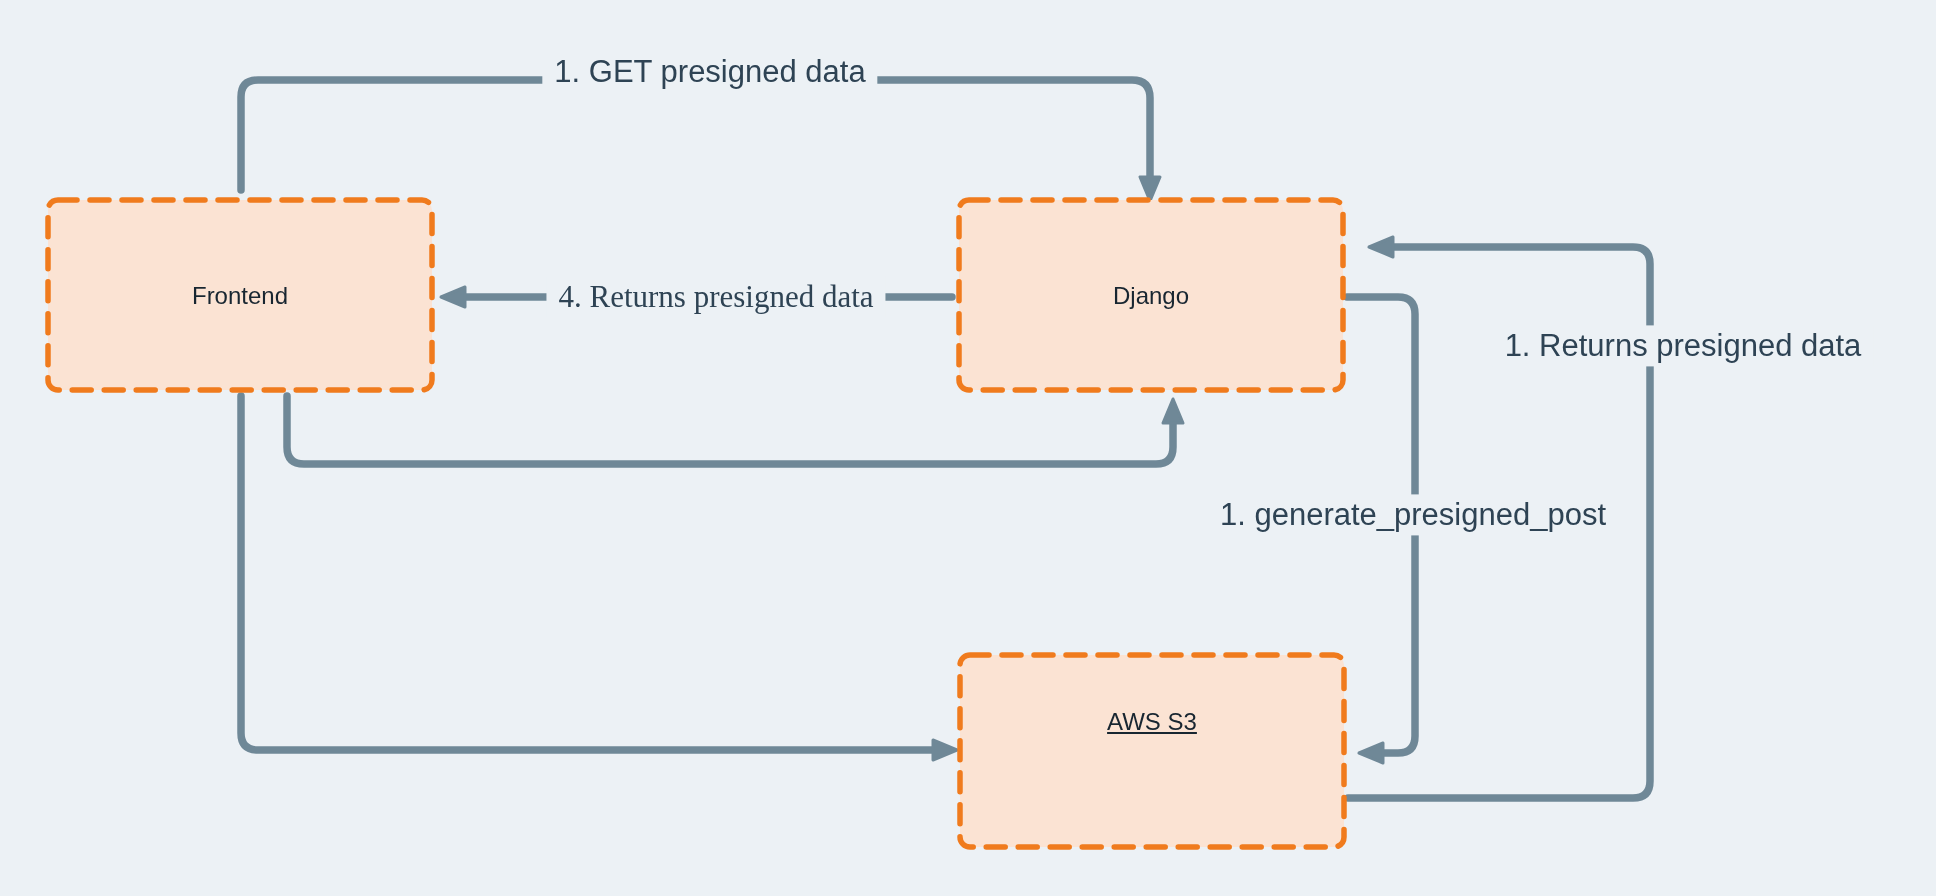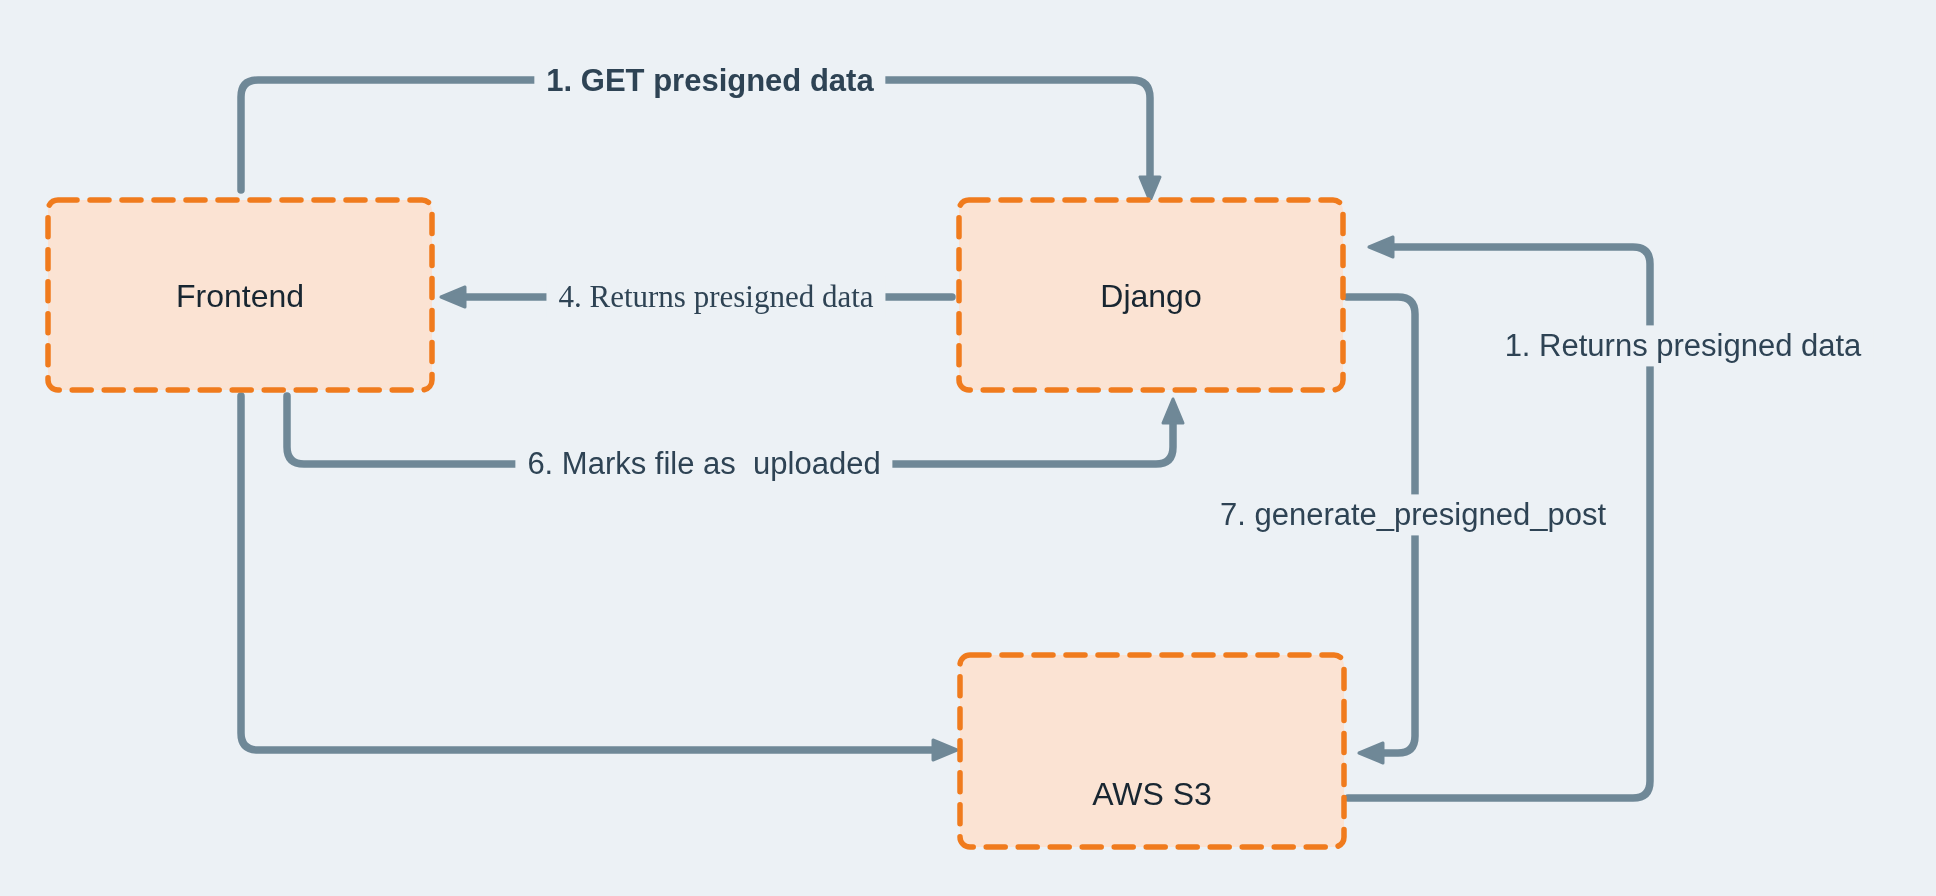--- a/index.html
+++ b/index.html
@@ -24,21 +24,21 @@
     stroke-dasharray:19 13;stroke-linecap:round;}
   #arrowhead path{fill:var(--line);stroke:var(--line);stroke-width:3;stroke-linejoin:round;}
   .edge-label{
     position:absolute;transform:translate(-50%,-50%);
     background:var(--bg);color:var(--edge-text);
     font-size:31px;line-height:1.2;white-space:pre;
     padding:2px 12px;
   }
   .node-label{
     position:absolute;transform:translate(-50%,-50%);
-    color:var(--node-text);font-size:32px;white-space:pre;
+    color:var(--node-text);font-size:24px;white-space:pre;
   }
 </style>
 </head>
 <body>
 
 <div class="canvas">
 
   <svg width="1936" height="896" viewBox="0 0 1936 896">
     <defs>
       <marker id="arrowhead" markerUnits="userSpaceOnUse" markerWidth="30" markerHeight="30" refX="6" refY="15" orient="auto">
@@ -53,21 +53,20 @@
     <path class="edge" marker-end="url(#arrowhead)" d="M 241 396 L 241 733 Q 241 750 258 750 L 936 750"></path>
     <path class="edge" marker-end="url(#arrowhead)" d="M 287 396 L 287 447 Q 287 464 304 464 L 1156 464 Q 1173 464 1173 447 L 1173 420"></path>
 
     <rect class="node-rect" x="48" y="200" width="384" height="190" rx="10"></rect>
     <rect class="node-rect" x="959" y="200" width="384" height="190" rx="10"></rect>
     <rect class="node-rect" x="960" y="655" width="384" height="192" rx="10"></rect>
   </svg>
 
   <div class="node-label" style="left:240px;top:296px;">Frontend</div>
   <div class="node-label" style="left:1151px;top:296px;">Django</div>
-  <div class="node-label" style="left:1152px;top:794px;">AWS S3</div>
+  <div class="node-label" style="left:1152px;top:722px;text-decoration:underline;">AWS S3</div>
 
-  <div class="edge-label" style="left:710px;top:81px;font-weight:bold;">1. GET presigned data</div>
-  <div class="edge-label" style="left:1413px;top:515px;">7. generate_presigned_post</div>
+  <div class="edge-label" style="left:710px;top:72px;">1. GET presigned data</div>
+  <div class="edge-label" style="left:1413px;top:515px;">1. generate_presigned_post</div>
   <div class="edge-label" style="left:1683px;top:346px;">1. Returns presigned data</div>
   <div class="edge-label" style="left:716px;top:297px;font-family:Liberation Serif, serif;">4. Returns presigned data</div>
-  <div class="edge-label" style="left:704px;top:464px;">6. Marks file as  uploaded</div>
 
 </div>
 
 </body></html>

